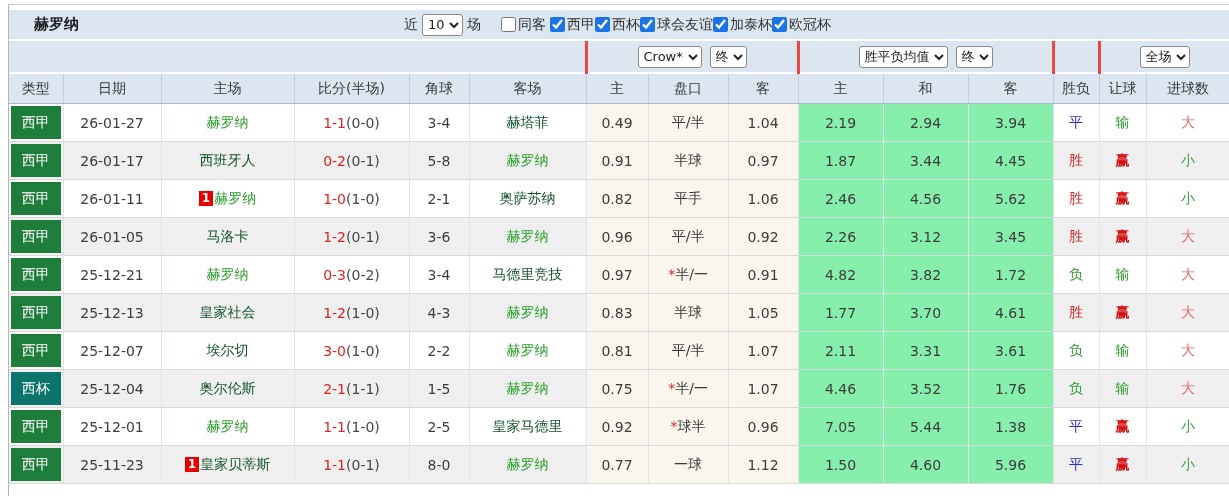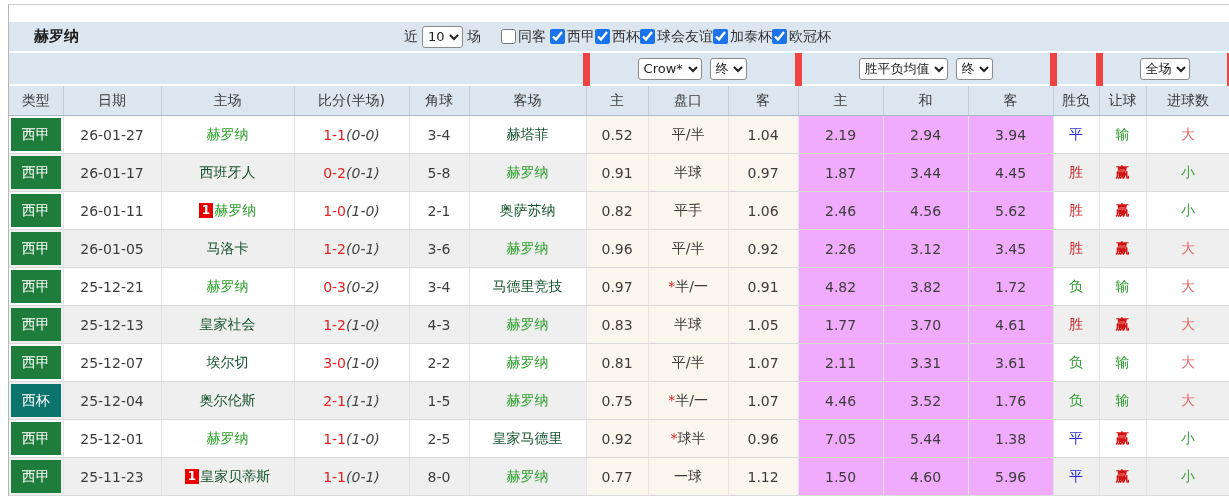--- a/index.html
+++ b/index.html
@@ -2,65 +2,65 @@
 <html><head>
 <meta charset="utf-8">
 <style>
   html,body{margin:0;padding:0;}
   body{
     width:1229px;height:496px;background:#fff;overflow:hidden;position:relative;
     font-family:"DejaVu Sans","Liberation Sans",sans-serif;color:#333;
   }
   .panel{
     position:absolute;left:8px;top:4px;width:1221px;height:492px;box-sizing:border-box;
-    border-left:1px solid #b5b5b5;border-top:1px solid #cfcfcf;padding-top:17px;background:#fff;
+    border-left:1px solid #b5b5b5;border-top:1px solid #cfcfcf;padding-top:5px;background:#fff;
   }
   
   .titlebar{height:29px;background:#dce6f1;display:flex;align-items:center;margin-bottom:2px;}
   .title{font-weight:bold;font-size:15px;color:#1d1d1d;margin-left:25px;width:370px;flex:none;}
   .controls{display:flex;align-items:center;font-size:14px;color:#333;}
   .controls select{margin:0 4px;}
   select{
     font-family:"DejaVu Sans","Liberation Sans",sans-serif;font-size:13px;color:#222;
     height:22px;border:1px solid #8a8a8a;border-radius:3px;background:#fff;padding:0 1px;
   }
   input[type=checkbox]{width:15px;height:15px;accent-color:#1a73e8;margin:0 2px 0 0;}
   .cb{display:flex;align-items:center;}
   .cb.spaced{margin-left:20px;margin-right:4px;}
   
   table{border-collapse:collapse;table-layout:fixed;width:1221px;}
   thead td,thead th{background:#dce6f1;}
-  tr.selrow td{height:29px;border-right:7px solid #ef4444;border-bottom:2px solid #fff;text-align:center;vertical-align:middle;}
+  tr.selrow td{height:29px;border-right:3px solid #ef4444;border-bottom:2px solid #fff;text-align:center;vertical-align:middle;}
   tr.selrow td .gap{display:inline-block;width:8px;}
   tr.colhead th{
     height:27px;font-weight:normal;font-size:14px;color:#3a3a3a;text-align:center;
     border-right:1px solid #c3cedb;border-bottom:1px solid #a9b9c9;margin-left:21px;
   }
   tbody td{
     height:35px;text-align:center;vertical-align:middle;font-size:14px;color:#3c3c3c;
     border-right:1px solid #e1e5eb;border-bottom:1px solid #dadada;background:#fff;
   }
   tr.alt td{background:#efefef;}
   td.hcpbg, tr.alt td.hcpbg{background:#fbf6ed;}
-  td.avgbg, tr.alt td.avgbg{background:#f0abfc;}
+  td.avgbg, tr.alt td.avgbg{background:#86efac;}
   
   td.lgcell{padding:0;}
   .lgb{display:block;margin:1px 2px;height:33px;line-height:33px;color:#fff;font-size:14px;}
   .lgb[data-league="green"]{background:#1e7d3b;}
   .lgb[data-league="teal"]{background:#0b746c;}
   
   .tm[data-team="green"]{color:#2da02d;}
   .tm[data-team="dark"]{color:#14532d;}
   .badge1{
     display:inline-block;background:#e60000;color:#fff;font-size:12px;font-weight:bold;
     line-height:15px;padding:0 3px;margin-right:1px;vertical-align:1px;
   }
   
   .ftscore{color:#e02222;}
-  .half{color:#454545;font-style:italic;}
+  .half{color:#454545;}
   .star{color:#e02222;}
   
   td.res[data-clr="red"]{color:#cc2222;}
   td.res[data-clr="green"]{color:#2e9e2e;}
   td.res[data-clr="blue"]{color:#2a2ad4;}
   td.letres[data-clr="red"]{color:#d31212;font-weight:bold;}
   td.goalsres[data-clr="red"]{color:#e86a6a;}
   td.goalsres[data-clr="green"]{color:#3fa03f;}
   
   .footer{height:44px;display:flex;align-items:center;justify-content:center;font-size:14px;color:#333;background:#fff;}
@@ -156,21 +156,21 @@
     <tbody>
       <tr>
         <td class="lgcell">
             <span class="lgb" data-league="green">西甲</span>
           </td>
         <td>26-01-27</td>
         <td><span class="tm" data-team="green">赫罗纳</span></td>
         <td><span class="ftscore">1-1</span><span class="half">(0-0)</span></td>
         <td>3-4</td>
         <td><span class="tm" data-team="dark">赫塔菲</span></td>
-        <td class="hcpbg">0.52</td>
+        <td class="hcpbg">0.49</td>
         <td class="hcpbg"><span>平/半</span></td>
         <td class="hcpbg">1.04</td>
         <td class="avgbg">2.19</td>
         <td class="avgbg">2.94</td>
         <td class="avgbg">3.94</td>
         <td class="res" data-clr="blue">平</td>
         <td class="res letres" data-clr="green">输</td>
         <td class="res goalsres" data-clr="red">大</td>
       </tr>
       <tr class="alt">

